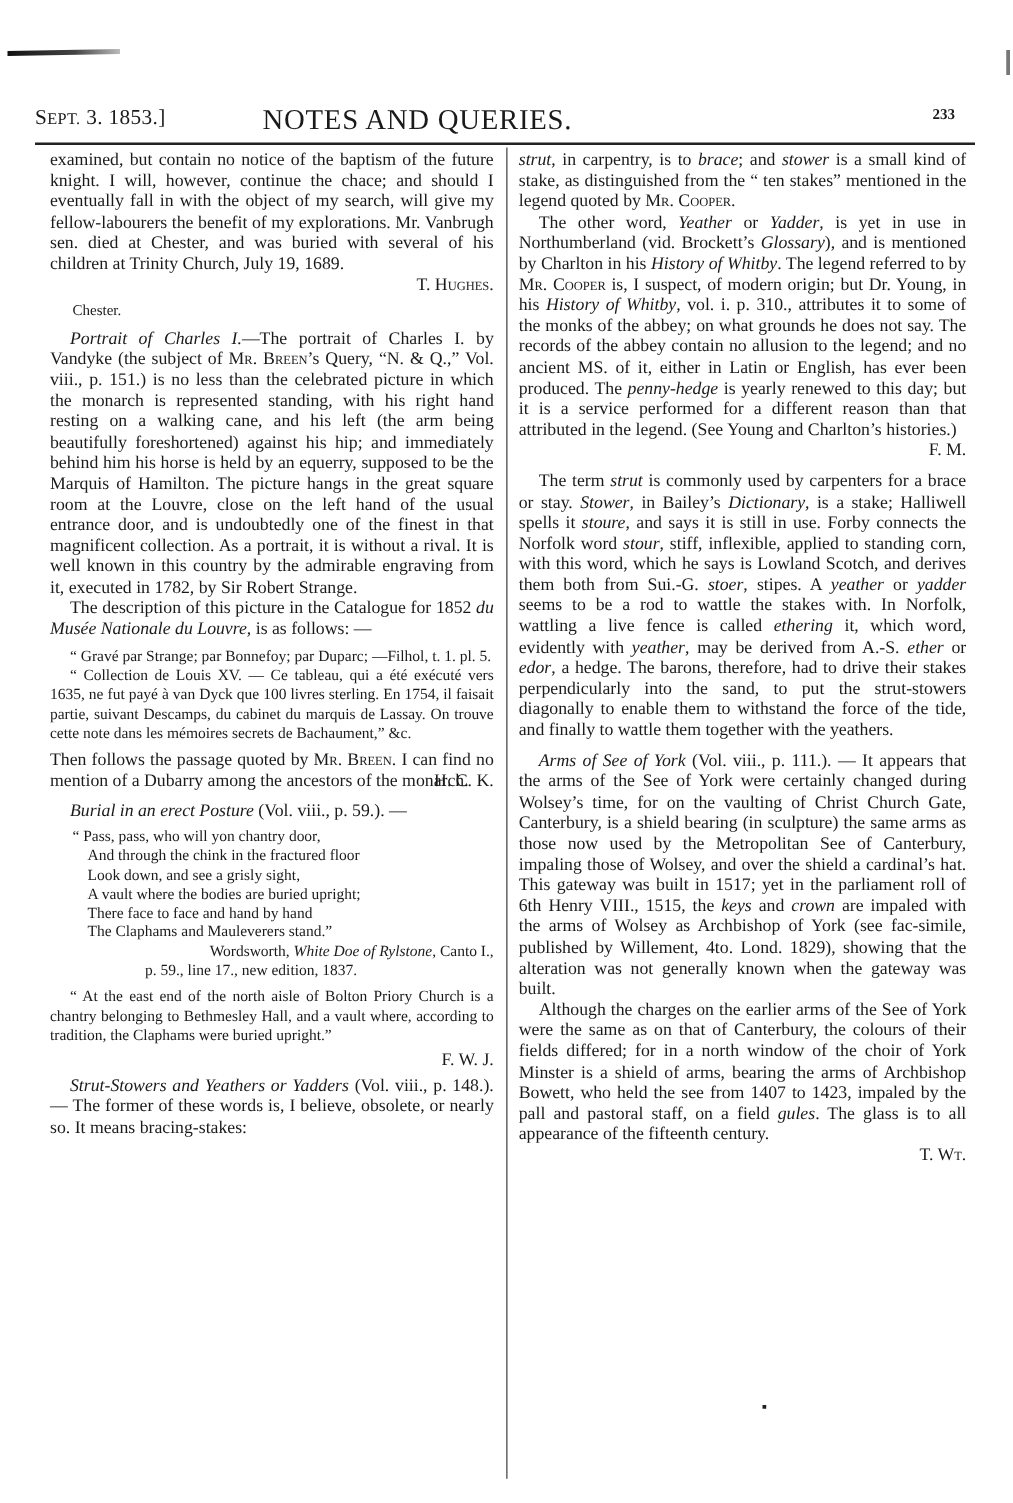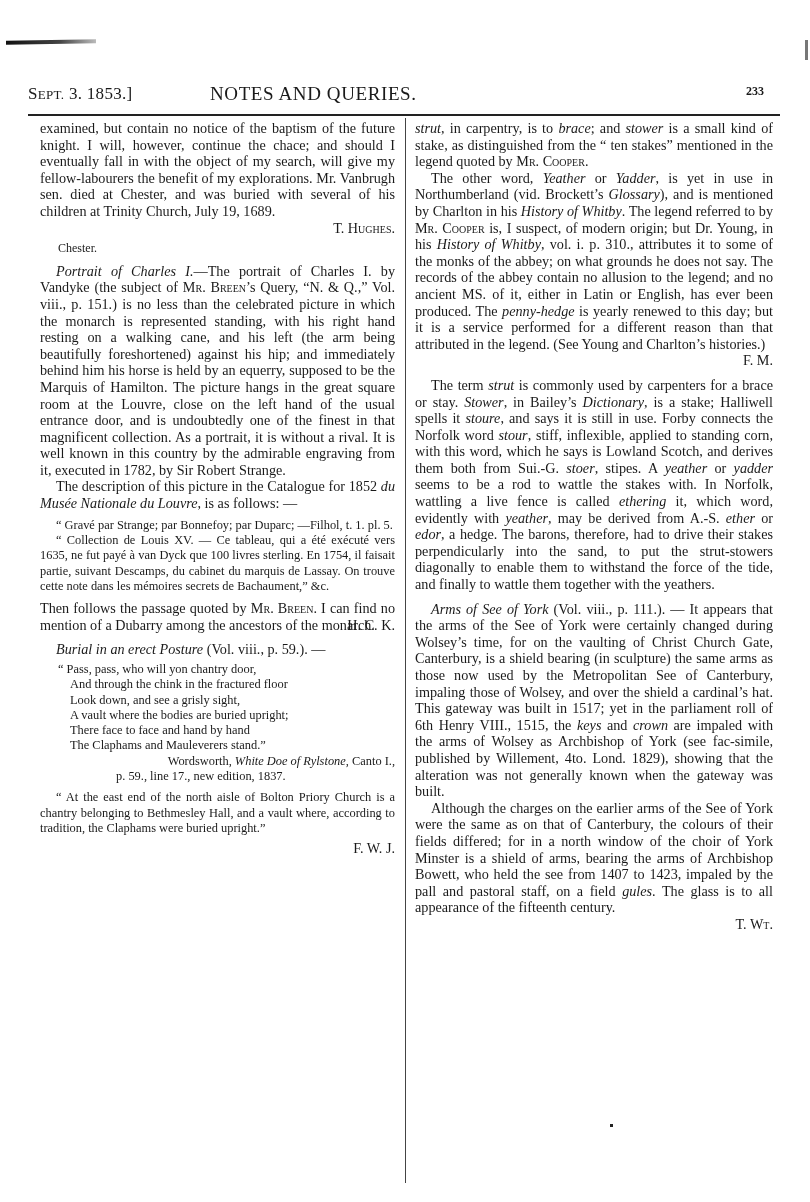--- a/index.html
+++ b/index.html
@@ -5,21 +5,21 @@
   html, body { margin: 0; padding: 0; background: #ffffff; }
   body { width: 810px; height: 1202px; position: relative; overflow: hidden;
          font-family: "Liberation Serif", "DejaVu Serif", serif; color: #1a1a1a; }
   .top-mark { position: absolute; left: 6px; top: 40px; width: 90px; height: 4px;
               background: linear-gradient(90deg, #111 0%, #444 60%, #bbb 100%);
               transform: skewY(-1deg); }
   .corner-mark { position: absolute; right: 2px; top: 40px; width: 3px; height: 20px; background: #777; }
   .header { position: absolute; left: 28px; top: 84px; width: 470px; height: 30px; width: 770px; }
   .hdr-date { position: absolute; left: 0; top: 0; font-size: 17px; letter-spacing: 0.3px; }
   .hdr-date .sc { font-size: 13px; }
-  .hdr-title { position: absolute; left: 182px; top: -1px; font-size: 19px; letter-spacing: 0.6px; }
+  .hdr-title { position: absolute; left: 182px; top: -1px; font-size: 23px; letter-spacing: 0.6px; }
   .hdr-page { position: absolute; left: 718px; top: 0; font-size: 12px; font-weight: bold; }
   .hdr-rule { position: absolute; left: 28px; top: 114px; width: 470px; height: 2px; background: #222; width: 470px; }
   .hdr-rule { width: 470px; }
   .col-divider { position: absolute; left: 405px; top: 118px; width: 1px; height: 1065px; background: #444; }
 
   .col { position: absolute; top: 120px; font-size: 14.2px; line-height: 16.6px; text-align: justify; }
   .col-left { left: 40px; width: 355px; }
   .col-right { left: 415px; width: 358px; }
   p { margin: 0; }
   .indent { text-indent: 16px; }
@@ -69,20 +69,21 @@
     <div>And through the chink in the fractured floor</div>
     <div>Look down, and see a grisly sight,</div>
     <div>A vault where the bodies are buried upright;</div>
     <div>There face to face and hand by hand</div>
     <div>The Claphams and Mauleverers stand.”</div>
     <div class="cite1"><span>Wordsworth, </span><i>White Doe of Rylstone</i><span>, Canto I.,</span></div>
     <div class="cite2">p. 59., line 17., new edition, 1837.</div>
   </div>
   <p class="quote gap6">“ At the east end of the north aisle of Bolton Priory Church is a chantry belonging to Bethmesley Hall, and a vault where, according to tradition, the Claphams were buried upright.”</p>
   <p class="sig gap4">F. W. J.</p>
+  <p class="indent gap4"><i>Strut-Stowers and Yeathers or Yadders</i><span> (Vol. viii., p. 148.). — The former of these words is, I believe, obsolete, or nearly so. It means bracing-stakes:</span></p>
 </div>
 
 <div class="col col-right">
   <p><i>strut</i><span>, in carpentry, is to </span><i>brace</i><span>; and </span><i>stower</i><span> is a small kind of stake, as distinguished from the “ ten stakes” mentioned in the legend quoted by </span><span class="sc">Mr. Cooper.</span></p>
   <p class="indent"><span>The other word, </span><i>Yeather</i><span> or </span><i>Yadder</i><span>, is yet in use in Northumberland (vid. Brockett’s </span><i>Glossary</i><span>), and is mentioned by Charlton in his </span><i>History of Whitby</i><span>. The legend referred to by </span><span class="sc">Mr. Cooper</span><span> is, I suspect, of modern origin; but Dr. Young, in his </span><i>History of Whitby</i><span>, vol. i. p. 310., attributes it to some of the monks of the abbey; on what grounds he does not say. The records of the abbey contain no allusion to the legend; and no ancient MS. of it, either in Latin or English, has ever been produced. The </span><i>penny-hedge</i><span> is yearly renewed to this day; but it is a service performed for a different reason than that attributed in the legend. (See Young and Charlton’s histories.)</span></p>
   <p class="sig">F. M.</p>
 
   <p class="indent gap8"><span>The term </span><i>strut</i><span> is commonly used by carpenters for a brace or stay. </span><i>Stower</i><span>, in Bailey’s </span><i>Dictionary</i><span>, is a stake; Halliwell spells it </span><i>stoure</i><span>, and says it is still in use. Forby connects the Norfolk word </span><i>stour</i><span>, stiff, inflexible, applied to standing corn, with this word, which he says is Lowland Scotch, and derives them both from Sui.-G. </span><i>stoer</i><span>, stipes. A </span><i>yeather</i><span> or </span><i>yadder</i><span> seems to be a rod to wattle the stakes with. In Norfolk, wattling a live fence is called </span><i>ethering</i><span> it, which word, evidently with </span><i>yeather</i><span>, may be derived from A.-S. </span><i>ether</i><span> or </span><i>edor</i><span>, a hedge. The barons, therefore, had to drive their stakes perpendicularly into the sand, to put the strut-stowers diagonally to enable them to withstand the force of the tide, and finally to wattle them together with the yeathers.</span></p>
 
   <p class="indent gap8"><i>Arms of See of York</i><span> (Vol. viii., p. 111.). — It appears that the arms of the See of York were certainly changed during Wolsey’s time, for on the vaulting of Christ Church Gate, Canterbury, is a shield bearing (in sculpture) the same arms as those now used by the Metropolitan See of Canterbury, impaling those of Wolsey, and over the shield a cardinal’s hat. This gateway was built in 1517; yet in the parliament roll of 6th Henry VIII., 1515, the </span><i>keys</i><span> and </span><i>crown</i><span> are impaled with the arms of Wolsey as Archbishop of York (see fac-simile, published by Willement, 4to. Lond. 1829), showing that the alteration was not generally known when the gateway was built.</span></p>

